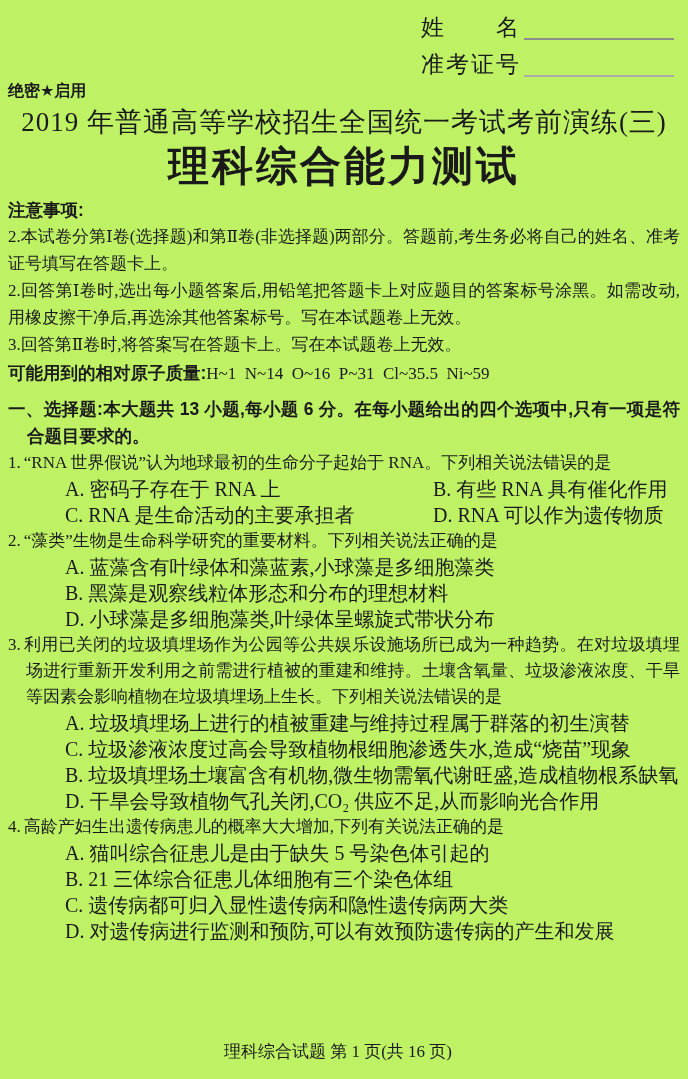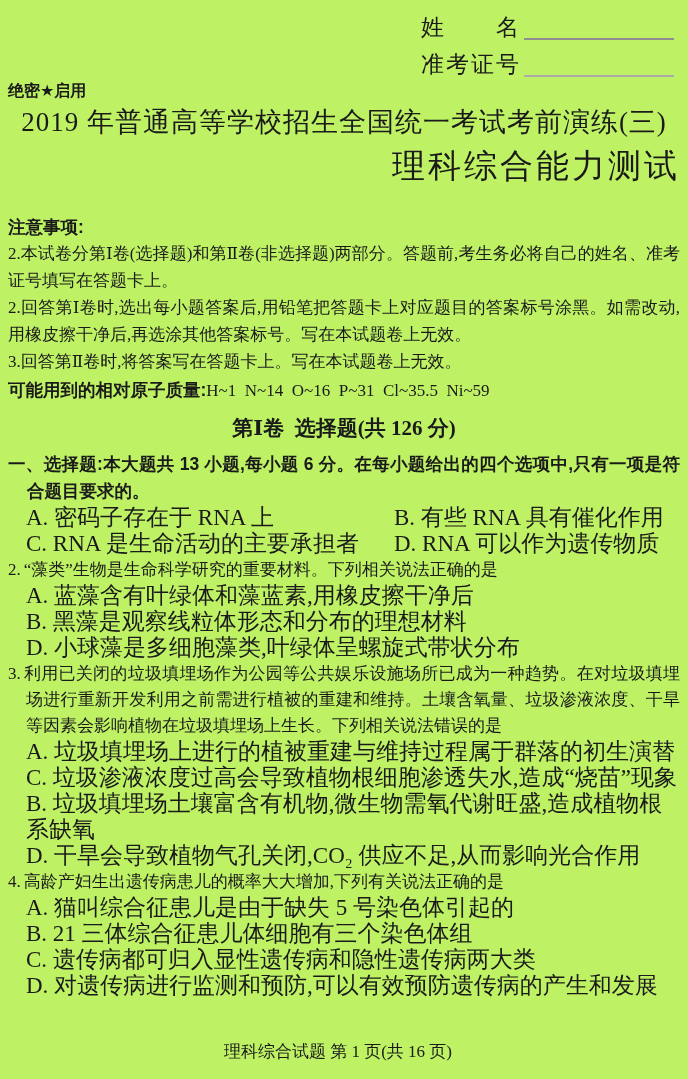--- a/index.html
+++ b/index.html
@@ -51,29 +51,29 @@
   .session-title {
     margin: 5px 0 0;
     text-align: center;
     font-size: 27px;
     font-weight: normal;
     line-height: 34px;
     letter-spacing: 1px;
   }
   .paper-title {
     margin: 7px 0 0;
-    text-align: right;
-    font-family: "Liberation Sans", "DejaVu Sans", sans-serif;
-    font-weight: normal;
-    font-size: 33px;
+    text-align: center;
+    font-family: "Liberation Sans", "DejaVu Sans", sans-serif;
+    font-weight: bold;
+    font-size: 41px;
     line-height: 40px;
     letter-spacing: 3px;
   }
 
-  .notices { margin-top: 28px; }
+  .notices { margin-top: 11px; }
   .notices-heading {
     font-family: "Liberation Sans", "DejaVu Sans", sans-serif;
     font-weight: bold;
     font-size: 17.5px;
     line-height: 26px;
   }
   .notice-item {
     margin: 0;
     font-size: 17px;
     line-height: 27px;
@@ -110,21 +110,21 @@
   .stem {
     margin: 0;
     font-size: 17px;
     line-height: 26px;
     text-align: justify;
     padding-left: 18px;
     text-indent: -18px;
   }
   .qnum { margin-right: 3px; }
   .options { padding-left: 18px; }
-  .opt { display: block; font-size: 23px; line-height: 26px; }
+  .opt { display: block; font-size: 20px; line-height: 26px; margin-left: 39px; }
   .opt-grid {
     display: grid;
     grid-template-columns: 368px auto;
     padding-left: 18px;
   }
   .page-footer {
     position: absolute;
     left: 0;
     right: 12px;
     bottom: 16px;
@@ -156,37 +156,37 @@
   <h2 class="paper-title">理科综合能力测试</h2>
 
   <div class="notices">
     <div class="notices-heading">注意事项:</div>
     <p class="notice-item">2.本试卷分第Ⅰ卷(选择题)和第Ⅱ卷(非选择题)两部分。答题前,考生务必将自己的姓名、准考证号填写在答题卡上。</p>
     <p class="notice-item">2.回答第Ⅰ卷时,选出每小题答案后,用铅笔把答题卡上对应题目的答案标号涂黑。如需改动,用橡皮擦干净后,再选涂其他答案标号。写在本试题卷上无效。</p>
     <p class="notice-item">3.回答第Ⅱ卷时,将答案写在答题卡上。写在本试题卷上无效。</p>
     <p class="atomic-mass"><span class="label">可能用到的相对原子质量:</span><span class="atomic-values">H~1  N~14  O~16  P~31  Cl~35.5  Ni~59</span></p>
   </div>
 
-  <h3 class="section-title">第Ⅰ卷  选择题(共 126 分)</h3>
 
   <p class="instructions">一、选择题:本大题共 13 小题,每小题 6 分。在每小题给出的四个选项中,只有一项是符合题目要求的。</p>
 
   <div class="question">
+    <p class="stem"><span class="qnum">1.</span><span>“RNA 世界假说”认为地球最初的生命分子起始于 RNA。下列相关说法错误的是</span></p>
     <div class="opt-grid">
       <span class="opt">A. 密码子存在于 RNA 上</span>
       <span class="opt">B. 有些 RNA 具有催化作用</span>
       <span class="opt">C. RNA 是生命活动的主要承担者</span>
       <span class="opt">D. RNA 可以作为遗传物质</span>
     </div>
   </div>
 
   <div class="question">
     <p class="stem"><span class="qnum">2.</span><span>“藻类”生物是生命科学研究的重要材料。下列相关说法正确的是</span></p>
     <div class="options">
-      <span class="opt">A. 蓝藻含有叶绿体和藻蓝素,用橡皮擦干净后</span>
+      <span class="opt">A. 蓝藻含有叶绿体和藻蓝素,小球藻是多细胞藻类</span>
       <span class="opt">B. 黑藻是观察线粒体形态和分布的理想材料</span>
       <span class="opt">D. 小球藻是多细胞藻类,叶绿体呈螺旋式带状分布</span>
     </div>
   </div>
 
   <div class="question">
     <p class="stem"><span class="qnum">3.</span><span>利用已关闭的垃圾填埋场作为公园等公共娱乐设施场所已成为一种趋势。在对垃圾填埋场进行重新开发利用之前需进行植被的重建和维持。土壤含氧量、垃圾渗液浓度、干旱等因素会影响植物在垃圾填埋场上生长。下列相关说法错误的是</span></p>
     <div class="options">
       <span class="opt">A. 垃圾填埋场上进行的植被重建与维持过程属于群落的初生演替</span>
       <span class="opt">C. 垃圾渗液浓度过高会导致植物根细胞渗透失水,造成“烧苗”现象</span>

